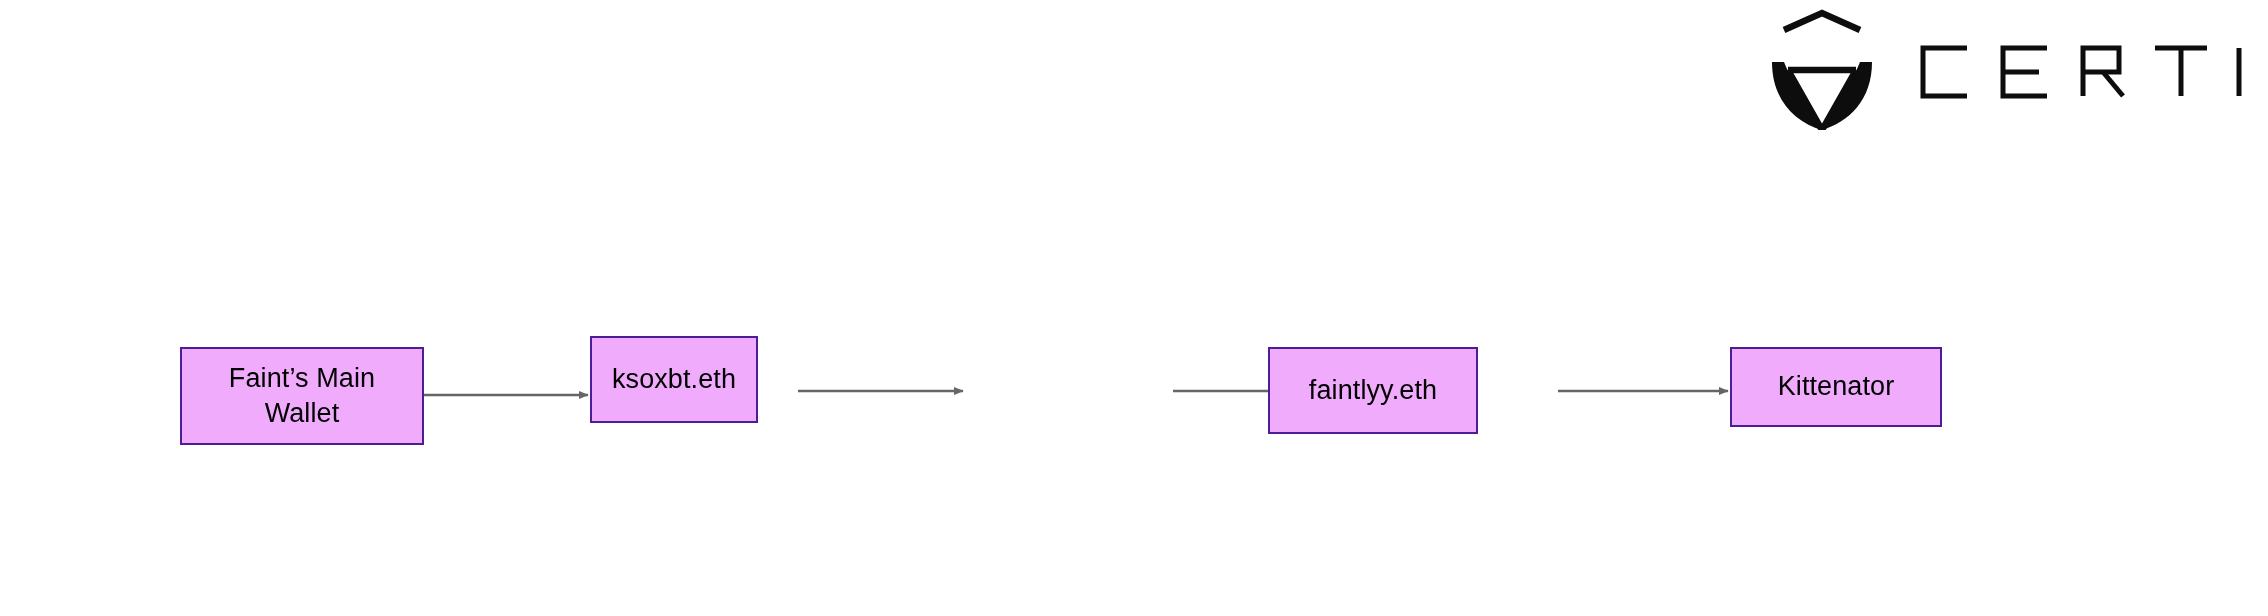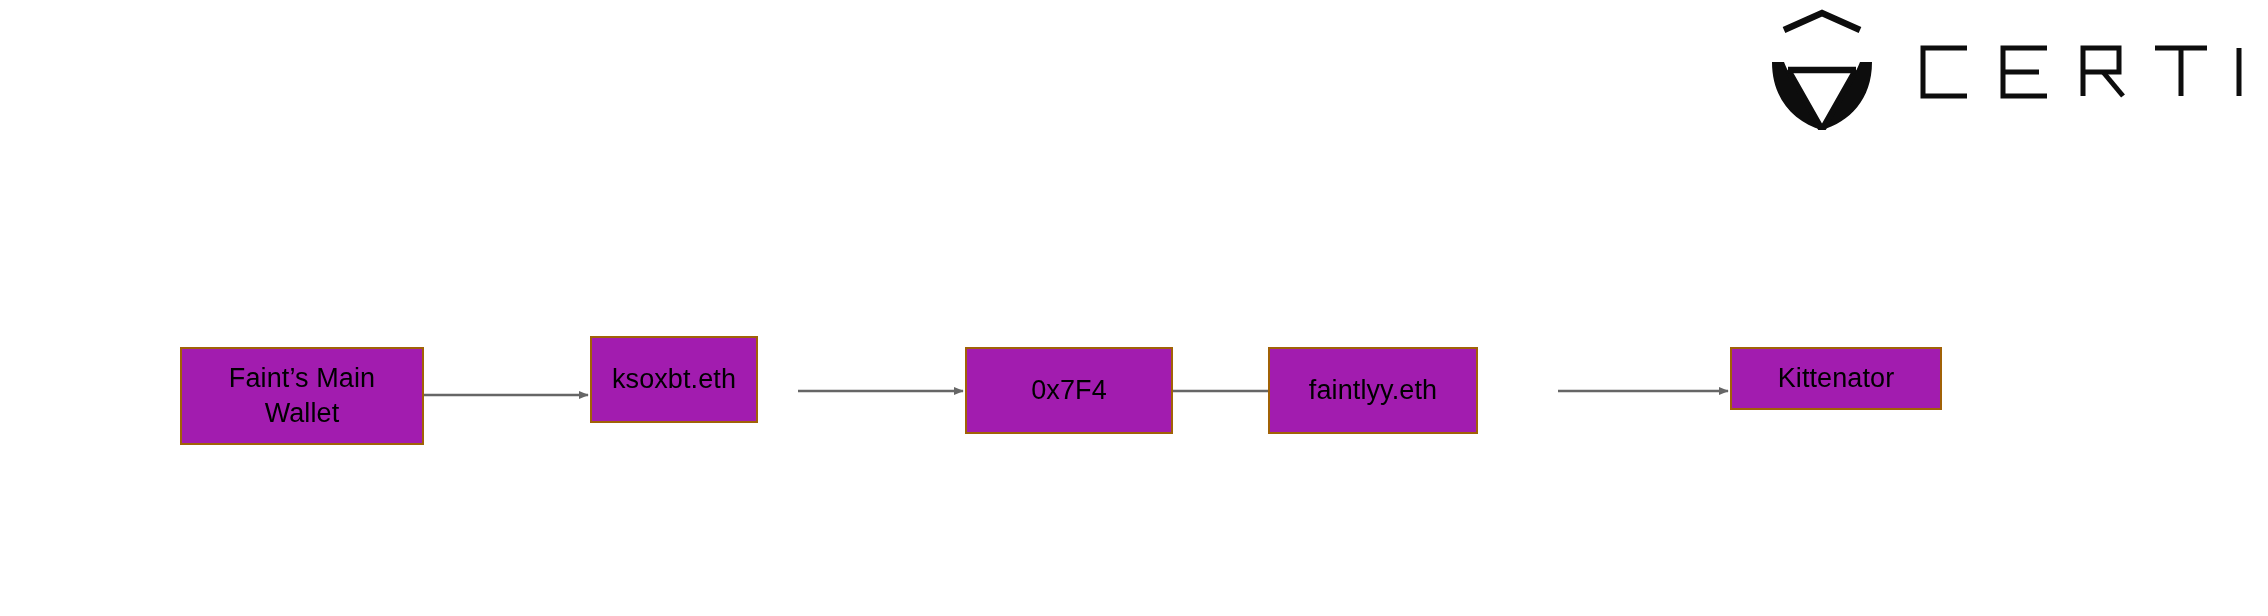--- a/index.html
+++ b/index.html
@@ -46,22 +46,22 @@
     left: 0;
     top: 0;
     width: 2268px;
     height: 616px;
     pointer-events: none;
   }
 
   .flow-node {
     position: absolute;
     box-sizing: border-box;
-    background: #a21caf;
-    border: 2px solid #a16207;
+    background: #f0abfc;
+    border: 2px solid #4c1d95;
     display: flex;
     align-items: center;
     justify-content: center;
     text-align: center;
     color: #000000;
     font-family: "Liberation Sans", sans-serif;
     font-size: 27px;
     line-height: 1.30;
     letter-spacing: 0.1px;
     white-space: pre-line;
@@ -122,20 +122,19 @@
         <line x1="1173" y1="391" x2="1346" y2="391"></line>
         <line x1="1558" y1="391" x2="1728" y2="391"></line>
       </g>
     </svg>
 
     <div class="flow-node" style="left:180px; top:347px; width:244px; height:98px;">Faint’s Main
 Wallet</div>
 
     <div class="flow-node" style="left:590px; top:336px; width:168px; height:87px;text-align:right;">ksoxbt.eth</div>
 
-    <div class="flow-node" style="left:965px; top:347px; width:208px; height:87px;">0x7F4</div>
 
     <div class="flow-node" style="left:1268px; top:347px; width:210px; height:87px;">faintlyy.eth</div>
 
-    <div class="flow-node" style="left:1730px; top:347px; width:212px; height:63px;">Kittenator</div>
+    <div class="flow-node" style="left:1730px; top:347px; width:212px; height:80px;">Kittenator</div>
 
   </div>
 </div>
 
 </body></html>

